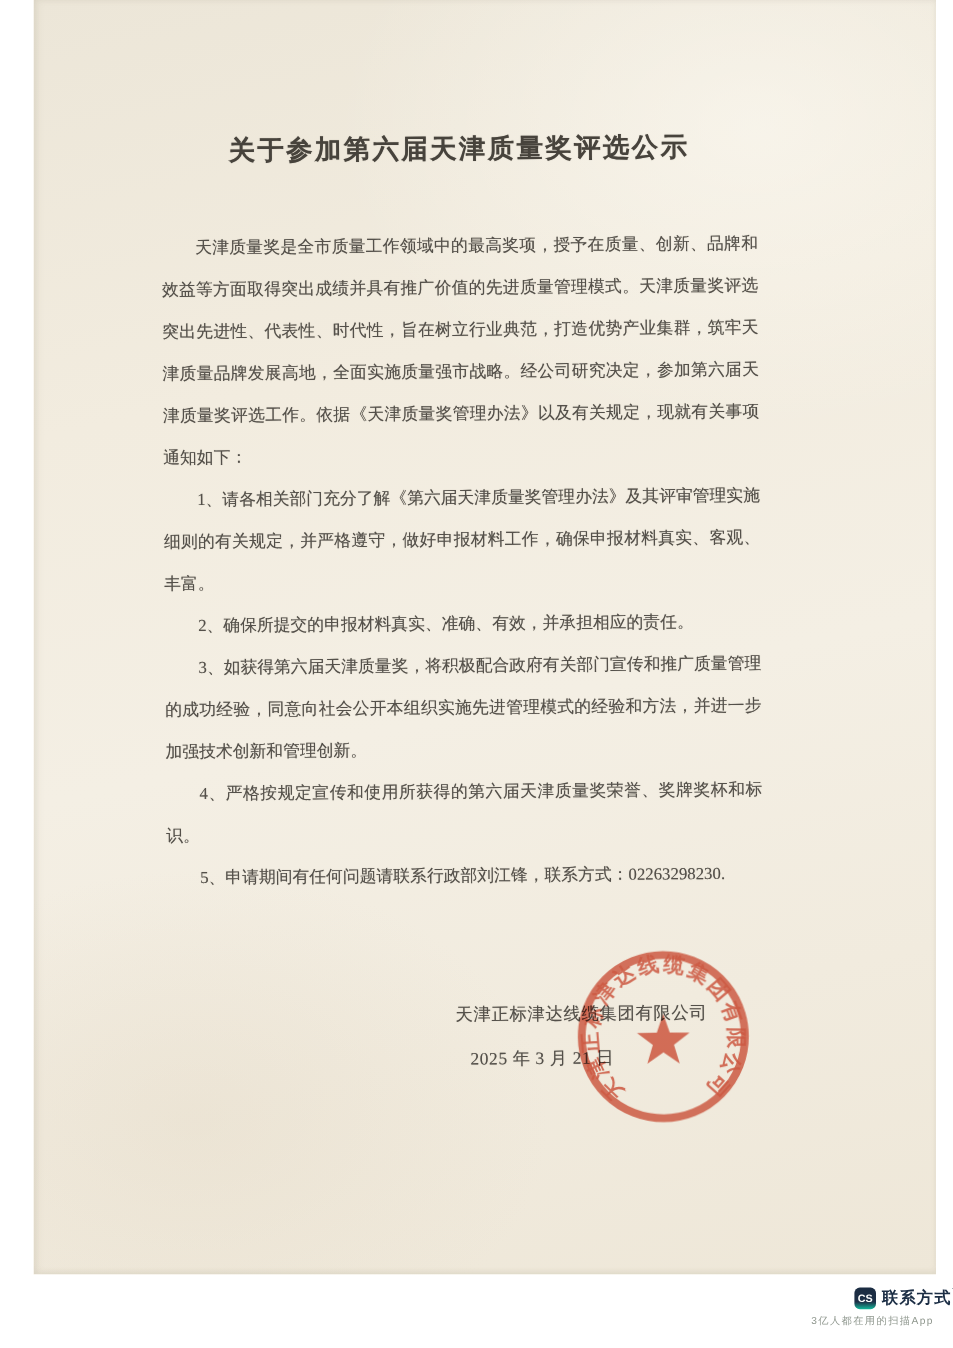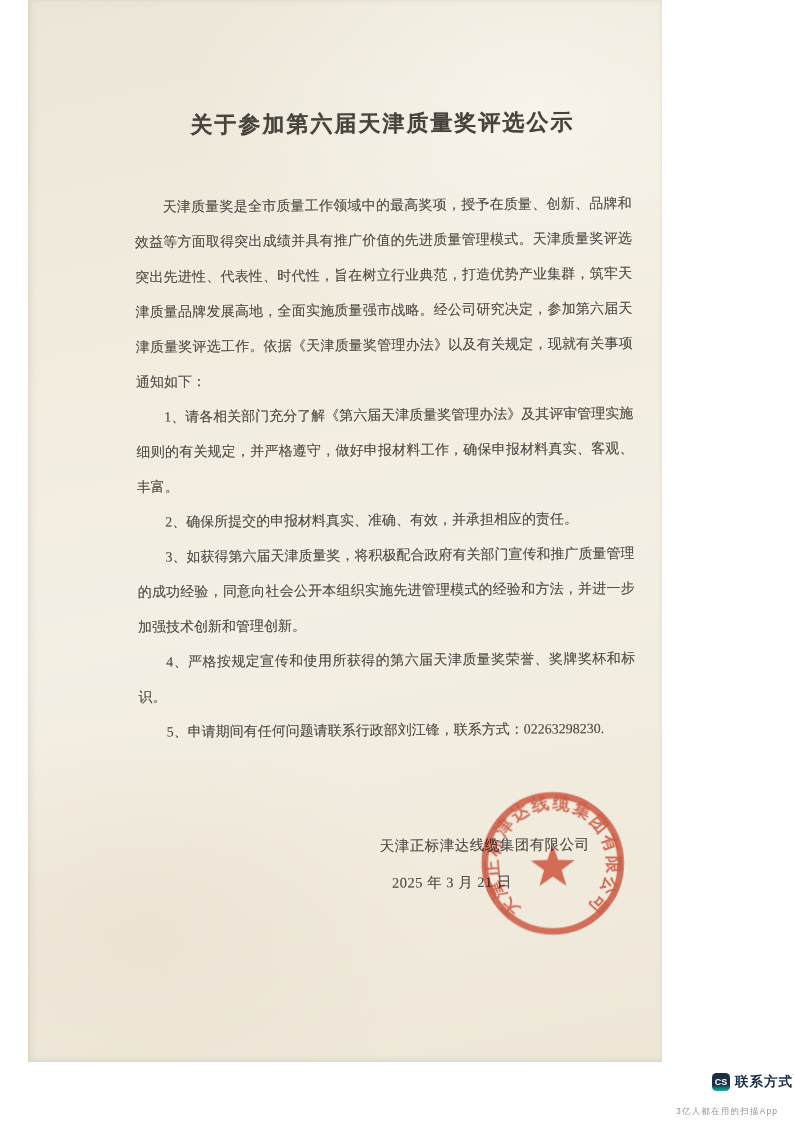--- a/index.html
+++ b/index.html
@@ -9,21 +9,21 @@
     font-family:"Liberation Serif","DejaVu Serif",serif;
     position:relative;
     overflow:hidden;
   }
   .page{position:absolute;inset:0;}
 
   
   .paper{
     position:absolute;
     left:28px;top:0;
-    width:634px;height:1062px;
+    width:752px;height:1062px;
     background:
       radial-gradient(ellipse 420px 300px at 18% 88%, rgba(226,215,195,0.35), rgba(226,215,195,0) 70%),
       radial-gradient(ellipse 500px 360px at 80% 10%, rgba(255,253,247,0.5), rgba(255,253,247,0) 70%),
       linear-gradient(168deg,#ece6d8 0%,#f2ecdf 30%,#f4efe4 55%,#eee7d8 100%);
     box-shadow: inset 3px 0 6px rgba(120,110,90,0.10), inset 0 -2px 5px rgba(120,110,90,0.08);
   }
 
   .content{
     position:absolute;inset:0;
     transform:rotate(-0.45deg);
@@ -92,21 +92,21 @@
   .cs-name{
     font-family:"Liberation Sans","DejaVu Sans",sans-serif;
     font-weight:bold;
     font-size:13.5px;
     letter-spacing:1px;
     color:#1c2e45;
     white-space:nowrap;
   }
   .cs-name sup{font-size:7px;vertical-align:top;}
   .cs-tagline{
-    margin-top:15px;
+    margin-top:4px;
     font-family:"Liberation Sans","DejaVu Sans",sans-serif;
     font-size:8.5px;
     letter-spacing:1.2px;
     color:#90988f;
     white-space:nowrap;
   }
 </style>
 </head>
 <body>
 

